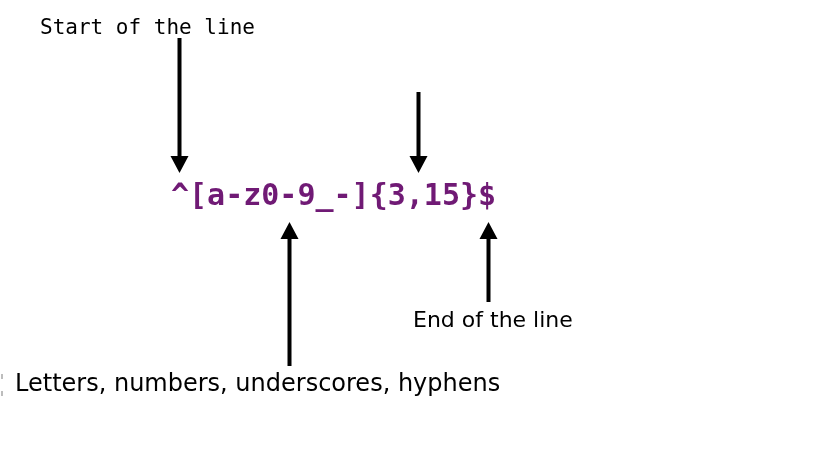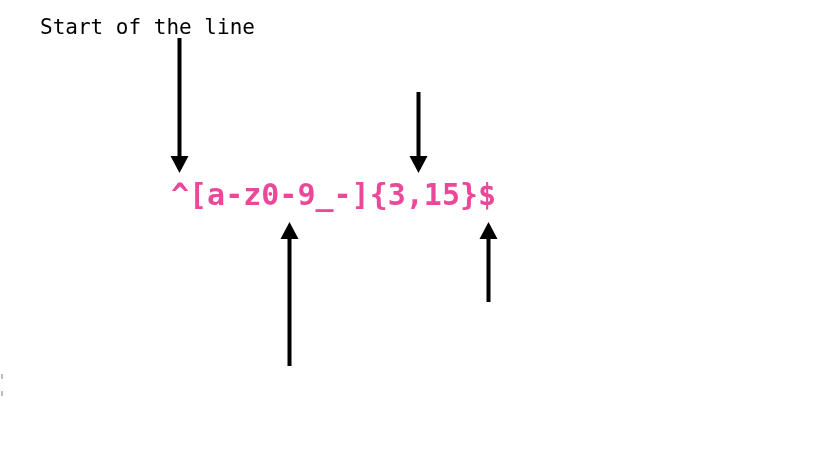--- a/index.html
+++ b/index.html
@@ -26,21 +26,21 @@
     font-family: "DejaVu Sans Mono", monospace;
   }
   .label-sans {
     font-family: "DejaVu Sans", "Liberation Sans", sans-serif;
   }
   .regex {
     position: absolute;
     white-space: pre;
     font-family: "DejaVu Sans Mono", monospace;
     font-weight: bold;
-    color: #ec4899;
+    color: #701a75;
     letter-spacing: 0px;
     line-height: 1;
   }
   .arrow {
     position: absolute;
   }
   .arrow svg {
     display: block;
     overflow: visible;
   }
@@ -69,28 +69,30 @@
 
   <div class="arrow" style="left:409px; top:92px; width:20px; height:82px;">
     <svg width="20" height="82" viewBox="0 0 20 82" xmlns="http://www.w3.org/2000/svg">
       <rect x="7.5" y="0" width="4" height="66" fill="#000000"></rect>
       <polygon points="0.5,64 18.5,64 9.5,81" fill="#000000"></polygon>
     </svg>
   </div>
 
   <div class="regex" style="left:171px; top:180px; font-size:30px;">^[a-z0-9_-]{3,15}$</div>
 
+  <div class="label label-sans" style="left:15px; top:371px; font-size:24px;">Letters, numbers, underscores, hyphens</div>
 
   <div class="arrow" style="left:280px; top:221px; width:20px; height:145px;">
     <svg width="20" height="145" viewBox="0 0 20 145" xmlns="http://www.w3.org/2000/svg">
       <rect x="7.5" y="16" width="4" height="129" fill="#000000"></rect>
       <polygon points="0.5,18 18.5,18 9.5,1" fill="#000000"></polygon>
     </svg>
   </div>
 
+  <div class="label label-sans" style="left:413px; top:309px; font-size:22px;">End of the line</div>
 
   <div class="arrow" style="left:479px; top:221px; width:20px; height:81px;">
     <svg width="20" height="81" viewBox="0 0 20 81" xmlns="http://www.w3.org/2000/svg">
       <rect x="7.5" y="16" width="4" height="65" fill="#000000"></rect>
       <polygon points="0.5,18 18.5,18 9.5,1" fill="#000000"></polygon>
     </svg>
   </div>
 
 </div>
 

